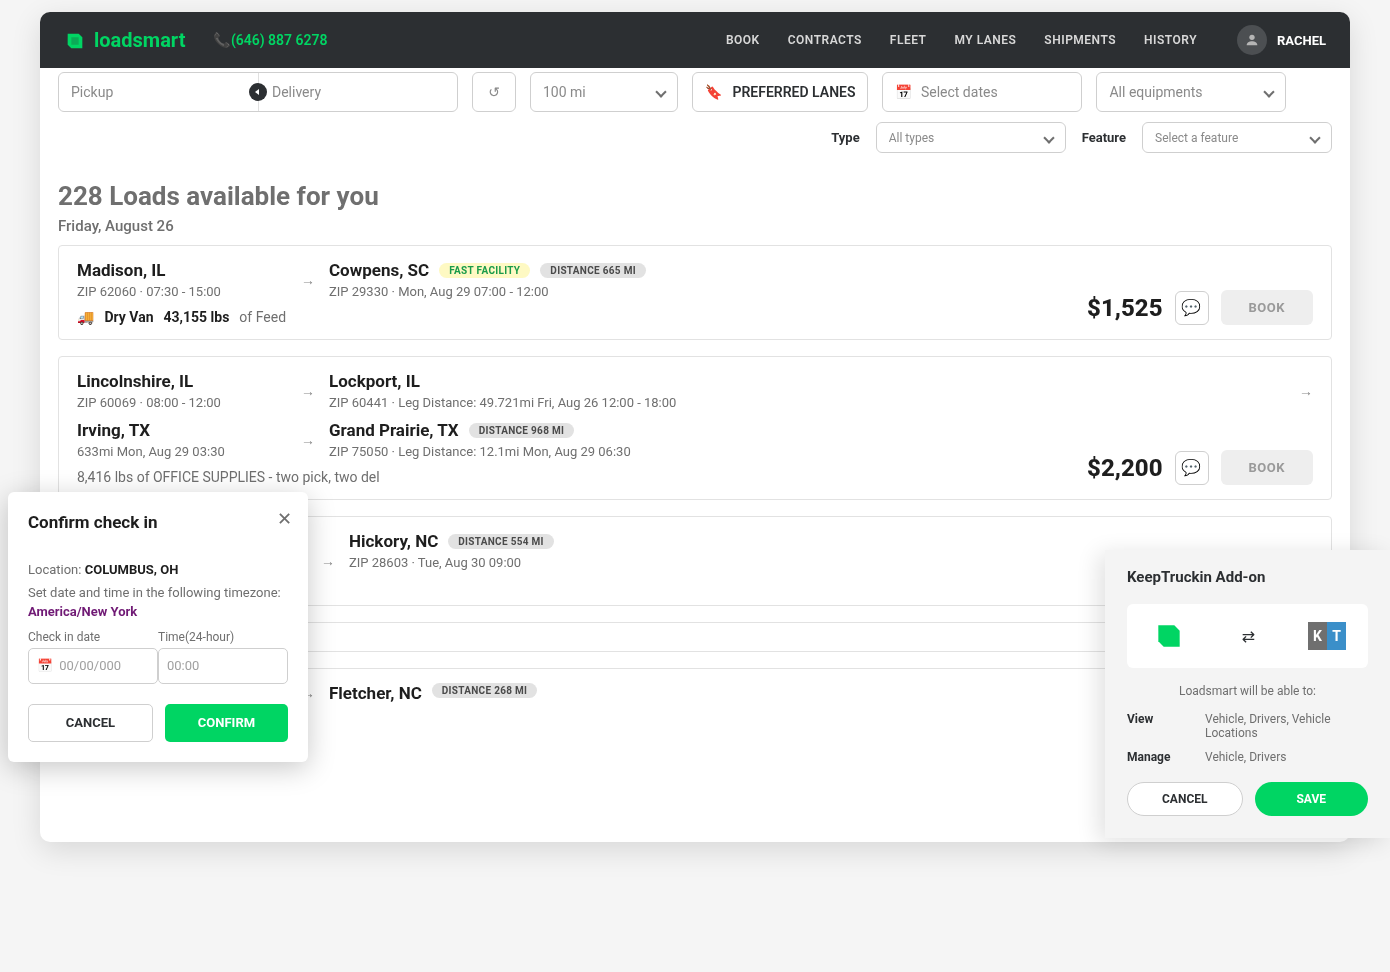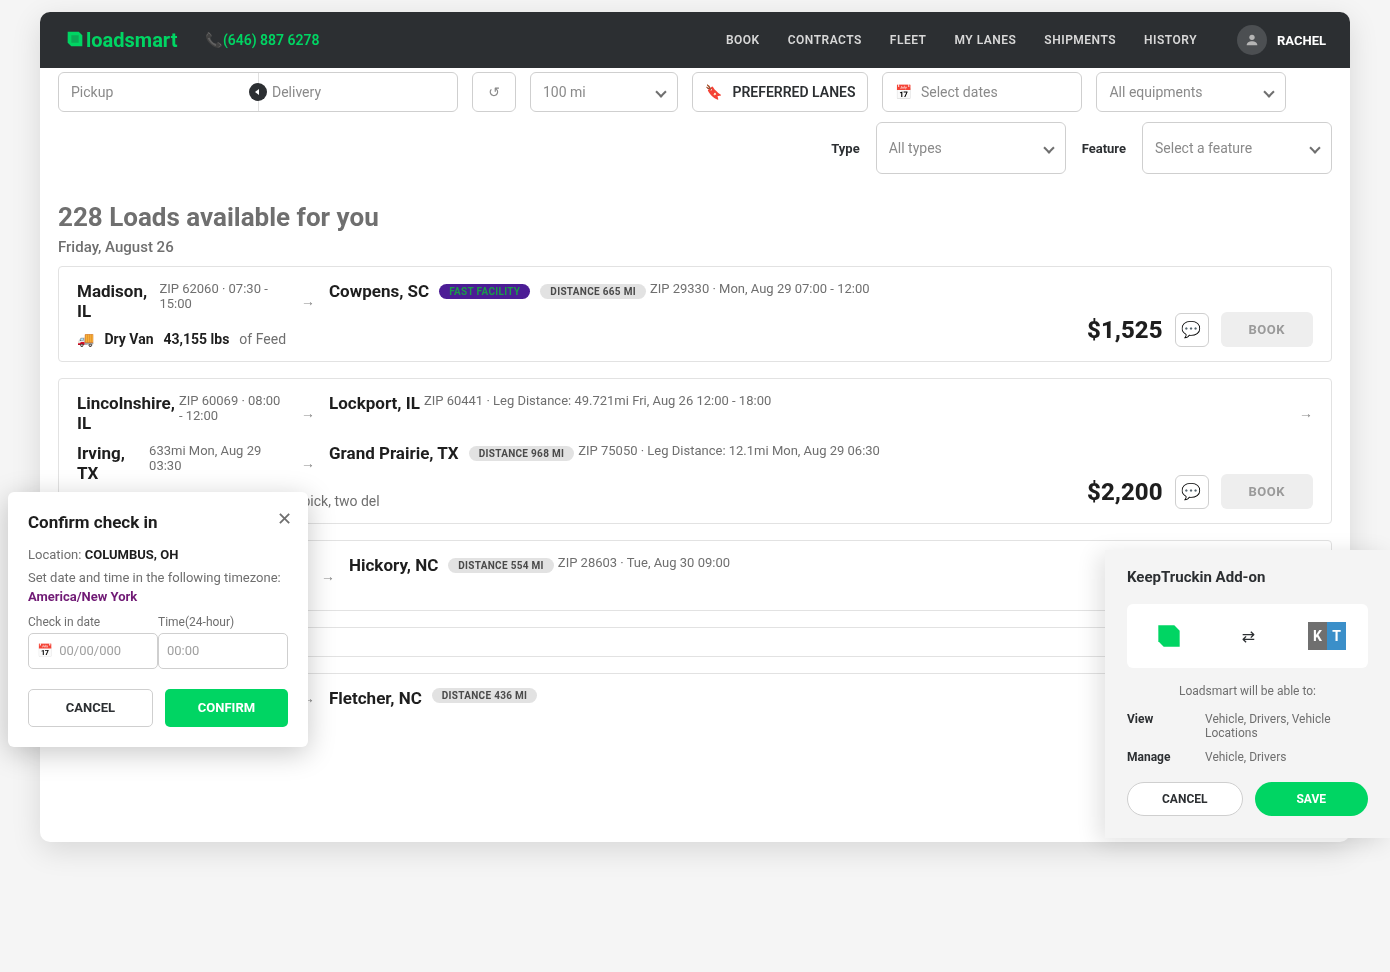--- a/index.html
+++ b/index.html
@@ -1,62 +1,62 @@
 <!DOCTYPE html>
 <html><head>
 <meta charset="utf-8">
 <style>
 *{box-sizing:border-box;margin:0;padding:0;font-family:-apple-system,BlinkMacSystemFont,"Segoe UI",Roboto,Helvetica,Arial,sans-serif}
 body{background:#f5f5f5;width:1390px;height:972px;position:relative;overflow:hidden}
 .app{background:#fff;border-radius:10px;margin:12px 40px;box-shadow:0 8px 30px rgba(0,0,0,.12);overflow:hidden;height:830px;position:relative}
 .header{background:#2c2f32;display:flex;align-items:center;padding:0 24px;height:56px;color:#fff}
-.logo{display:flex;align-items:flex-start;gap:0;font-weight:700;font-size:20px;color:#00d563}
+.logo{display:flex;align-items:flex-end;gap:8px;font-weight:700;font-size:20px;color:#00d563}
 .logo-mark{width:22px;height:22px}
 .phone{margin-left:28px;color:#00d563;font-weight:600;font-size:14px}
 .nav{margin-left:auto;display:flex;gap:28px;align-items:center}
 .nav-item{color:#d8d8d8;font-size:12px;font-weight:600;letter-spacing:.5px;cursor:pointer}
 .avatar{width:30px;height:30px;border-radius:50%;background:#4c4f52;display:inline-flex;align-items:center;justify-content:center;margin-left:12px}
 .user{display:flex;align-items:center;gap:10px;color:#fff;font-weight:700;font-size:13px}
 .filters{padding:4px 18px 0;display:flex;gap:14px;flex-wrap:wrap}
 .ctrl{border:1px solid #cfcfcf;border-radius:6px;height:40px;display:flex;align-items:center;padding:0 12px;font-size:14px;color:#8a8a8a;background:#fff;gap:8px}
 .pickdel{width:400px;position:relative}
 .pickdel .sep{position:absolute;top:0;bottom:0;left:50%;border-left:1px solid #e0e0e0}
 .pickdel .arrow{position:absolute;left:50%;top:50%;transform:translate(-50%,-50%);width:18px;height:18px;border-radius:50%;background:#2c2f32;display:flex;align-items:center;justify-content:center}
 .history-btn{width:44px;justify-content:center}
 .radius{width:148px;justify-content:space-between}
 .preferred{color:#2c2f32;font-weight:600;gap:10px}
 .dates{width:200px}
 .equip{width:190px;justify-content:space-between}
 .subfilters{padding:10px 18px 0;display:flex;justify-content:flex-end;gap:16px;align-items:center}
 .lbl{font-weight:700;font-size:13px;color:#2c2f32}
-.sel{border:1px solid #cfcfcf;border-radius:6px;height:52px;display:flex;align-items:center;justify-content:space-between;padding:0 12px;font-size:14px;color:#8a8a8a;width:190px}
+.sel{border:1px solid #cfcfcf;border-radius:6px;height:31px;display:flex;align-items:center;justify-content:space-between;padding:0 12px;font-size:12px;color:#8a8a8a;width:190px}
 .main{padding:28px 18px 0}
 .h1{font-size:26px;font-weight:700;color:#6f6f6f;margin-bottom:6px}
 .date{font-size:15px;color:#6f6f6f;font-weight:500;margin-bottom:10px}
 .card{border:1px solid #e2e2e2;border-radius:4px;padding:14px 18px;margin-bottom:16px;position:relative}
 .row{display:flex;align-items:flex-start;gap:14px}
-.col{display:flex;flex-direction:row;gap:4px}
+.col{display:flex;flex-direction:column;gap:4px}
 .city{font-weight:700;font-size:17px;color:#1e1e1e}
 .sub{font-size:13px;color:#6f6f6f}
 .badge{display:inline-block;padding:2px 10px;border-radius:12px;font-size:10px;font-weight:700;letter-spacing:.3px}
-.badge.green{background:#4c1d95;color:#1a9b4a}
+.badge.green{background:#fef9c3;color:#1a9b4a}
 .badge.gray{background:#e2e2e2;color:#4a4a4a}
 .truck{display:flex;align-items:center;gap:10px;margin-top:10px;font-size:14px;color:#1e1e1e}
 .truck b{font-weight:700}
 .truck .of{color:#6f6f6f}
 .price-box{position:absolute;right:18px;bottom:14px;display:flex;align-items:center;gap:12px}
 .price{font-size:24px;font-weight:800;color:#1e1e1e}
 .chat{width:34px;height:34px;border:1px solid #cfcfcf;border-radius:6px;display:flex;align-items:center;justify-content:center}
 .book{background:#eee;color:#9a9a9a;font-weight:700;font-size:13px;letter-spacing:.5px;border:none;border-radius:6px;padding:10px 28px}
 .arr{color:#8a8a8a;font-size:14px;align-self:center}
 
 .modal{position:absolute;left:8px;top:492px;width:300px;background:#fff;border-radius:6px;box-shadow:0 6px 28px rgba(0,0,0,.22);padding:20px;z-index:30}
 .modal h3{font-size:17px;font-weight:700;color:#1e1e1e}
 .modal .close{position:absolute;right:16px;top:16px;font-size:18px;color:#6f6f6f;cursor:pointer}
-.modal p{font-size:13px;color:#6f6f6f;margin-top:14px;line-height:1.45}
+.modal p{font-size:13px;color:#6f6f6f;margin-top:29px;line-height:1.45}
 .modal .field-row{display:flex;margin-top:8px}
 .modal .field{flex:1}
 .modal label{font-size:12px;color:#6f6f6f;display:block;margin-bottom:4px}
 .modal .inp{border:1px solid #cfcfcf;border-radius:5px;height:36px;display:flex;align-items:center;padding:0 8px;font-size:13px;color:#a0a0a0;gap:6px}
 .modal .btns{display:flex;gap:12px;margin-top:20px}
 .modal .btns button{flex:1;height:38px;border-radius:5px;font-weight:700;font-size:13px;cursor:pointer}
 .btn-out{border:1px solid #cfcfcf;background:#fff;color:#2c2f32}
 .btn-green{border:none;background:#00d563;color:#fff}
 
 .panel{position:absolute;right:0;top:550px;width:285px;background:#f4f4f4;box-shadow:-6px 4px 22px rgba(0,0,0,.12);padding:18px 22px 22px;z-index:25}
@@ -252,21 +252,21 @@
 
     <div class="card" style="border-bottom:none;margin-bottom:0">
       <div class="row">
         <div class="col" style="width:210px">
           <span class="city">Auburn Hills, MI</span>
         </div>
         <span class="arr">→</span>
         <div class="col">
           <div style="display:flex;gap:10px;align-items:flex-start">
             <span class="city">Fletcher, NC</span>
-            <span class="badge gray">DISTANCE 436 MI</span>
+            <span class="badge gray">DISTANCE 268 MI</span>
           </div>
         </div>
       </div>
     </div>
 
   </div>
 </div>
 
 <div class="modal">
   <h3>Confirm check in</h3>

